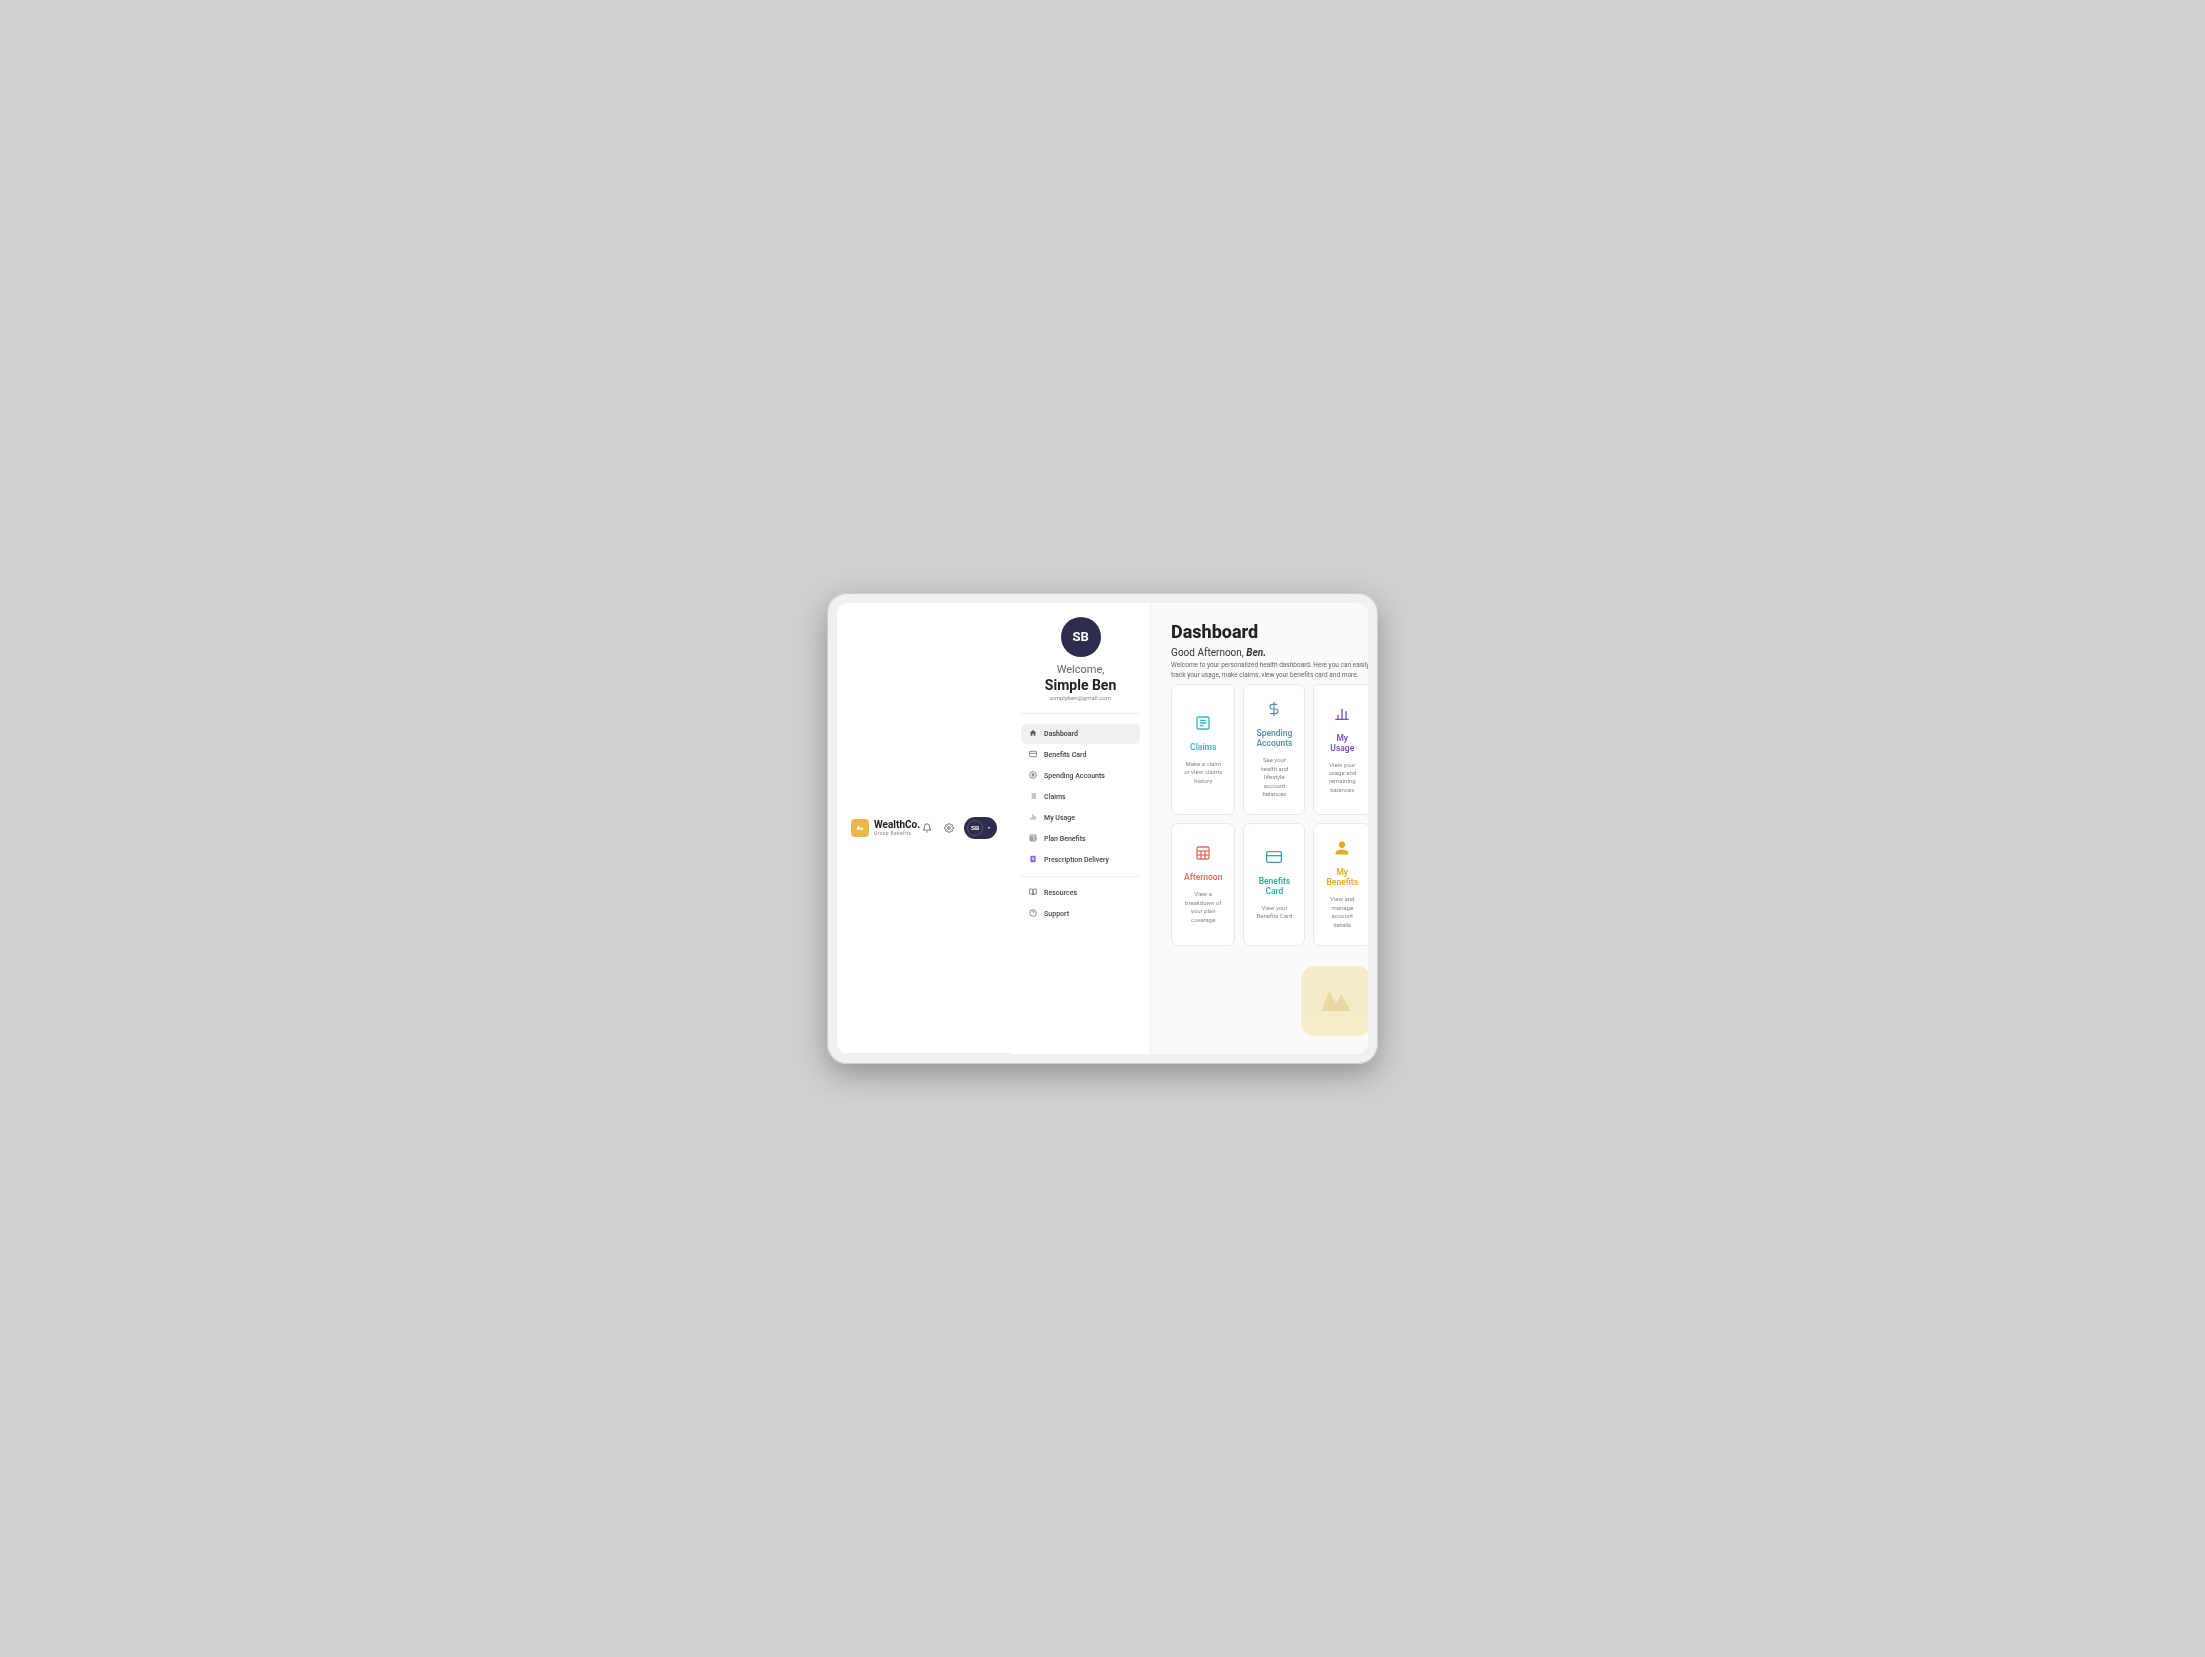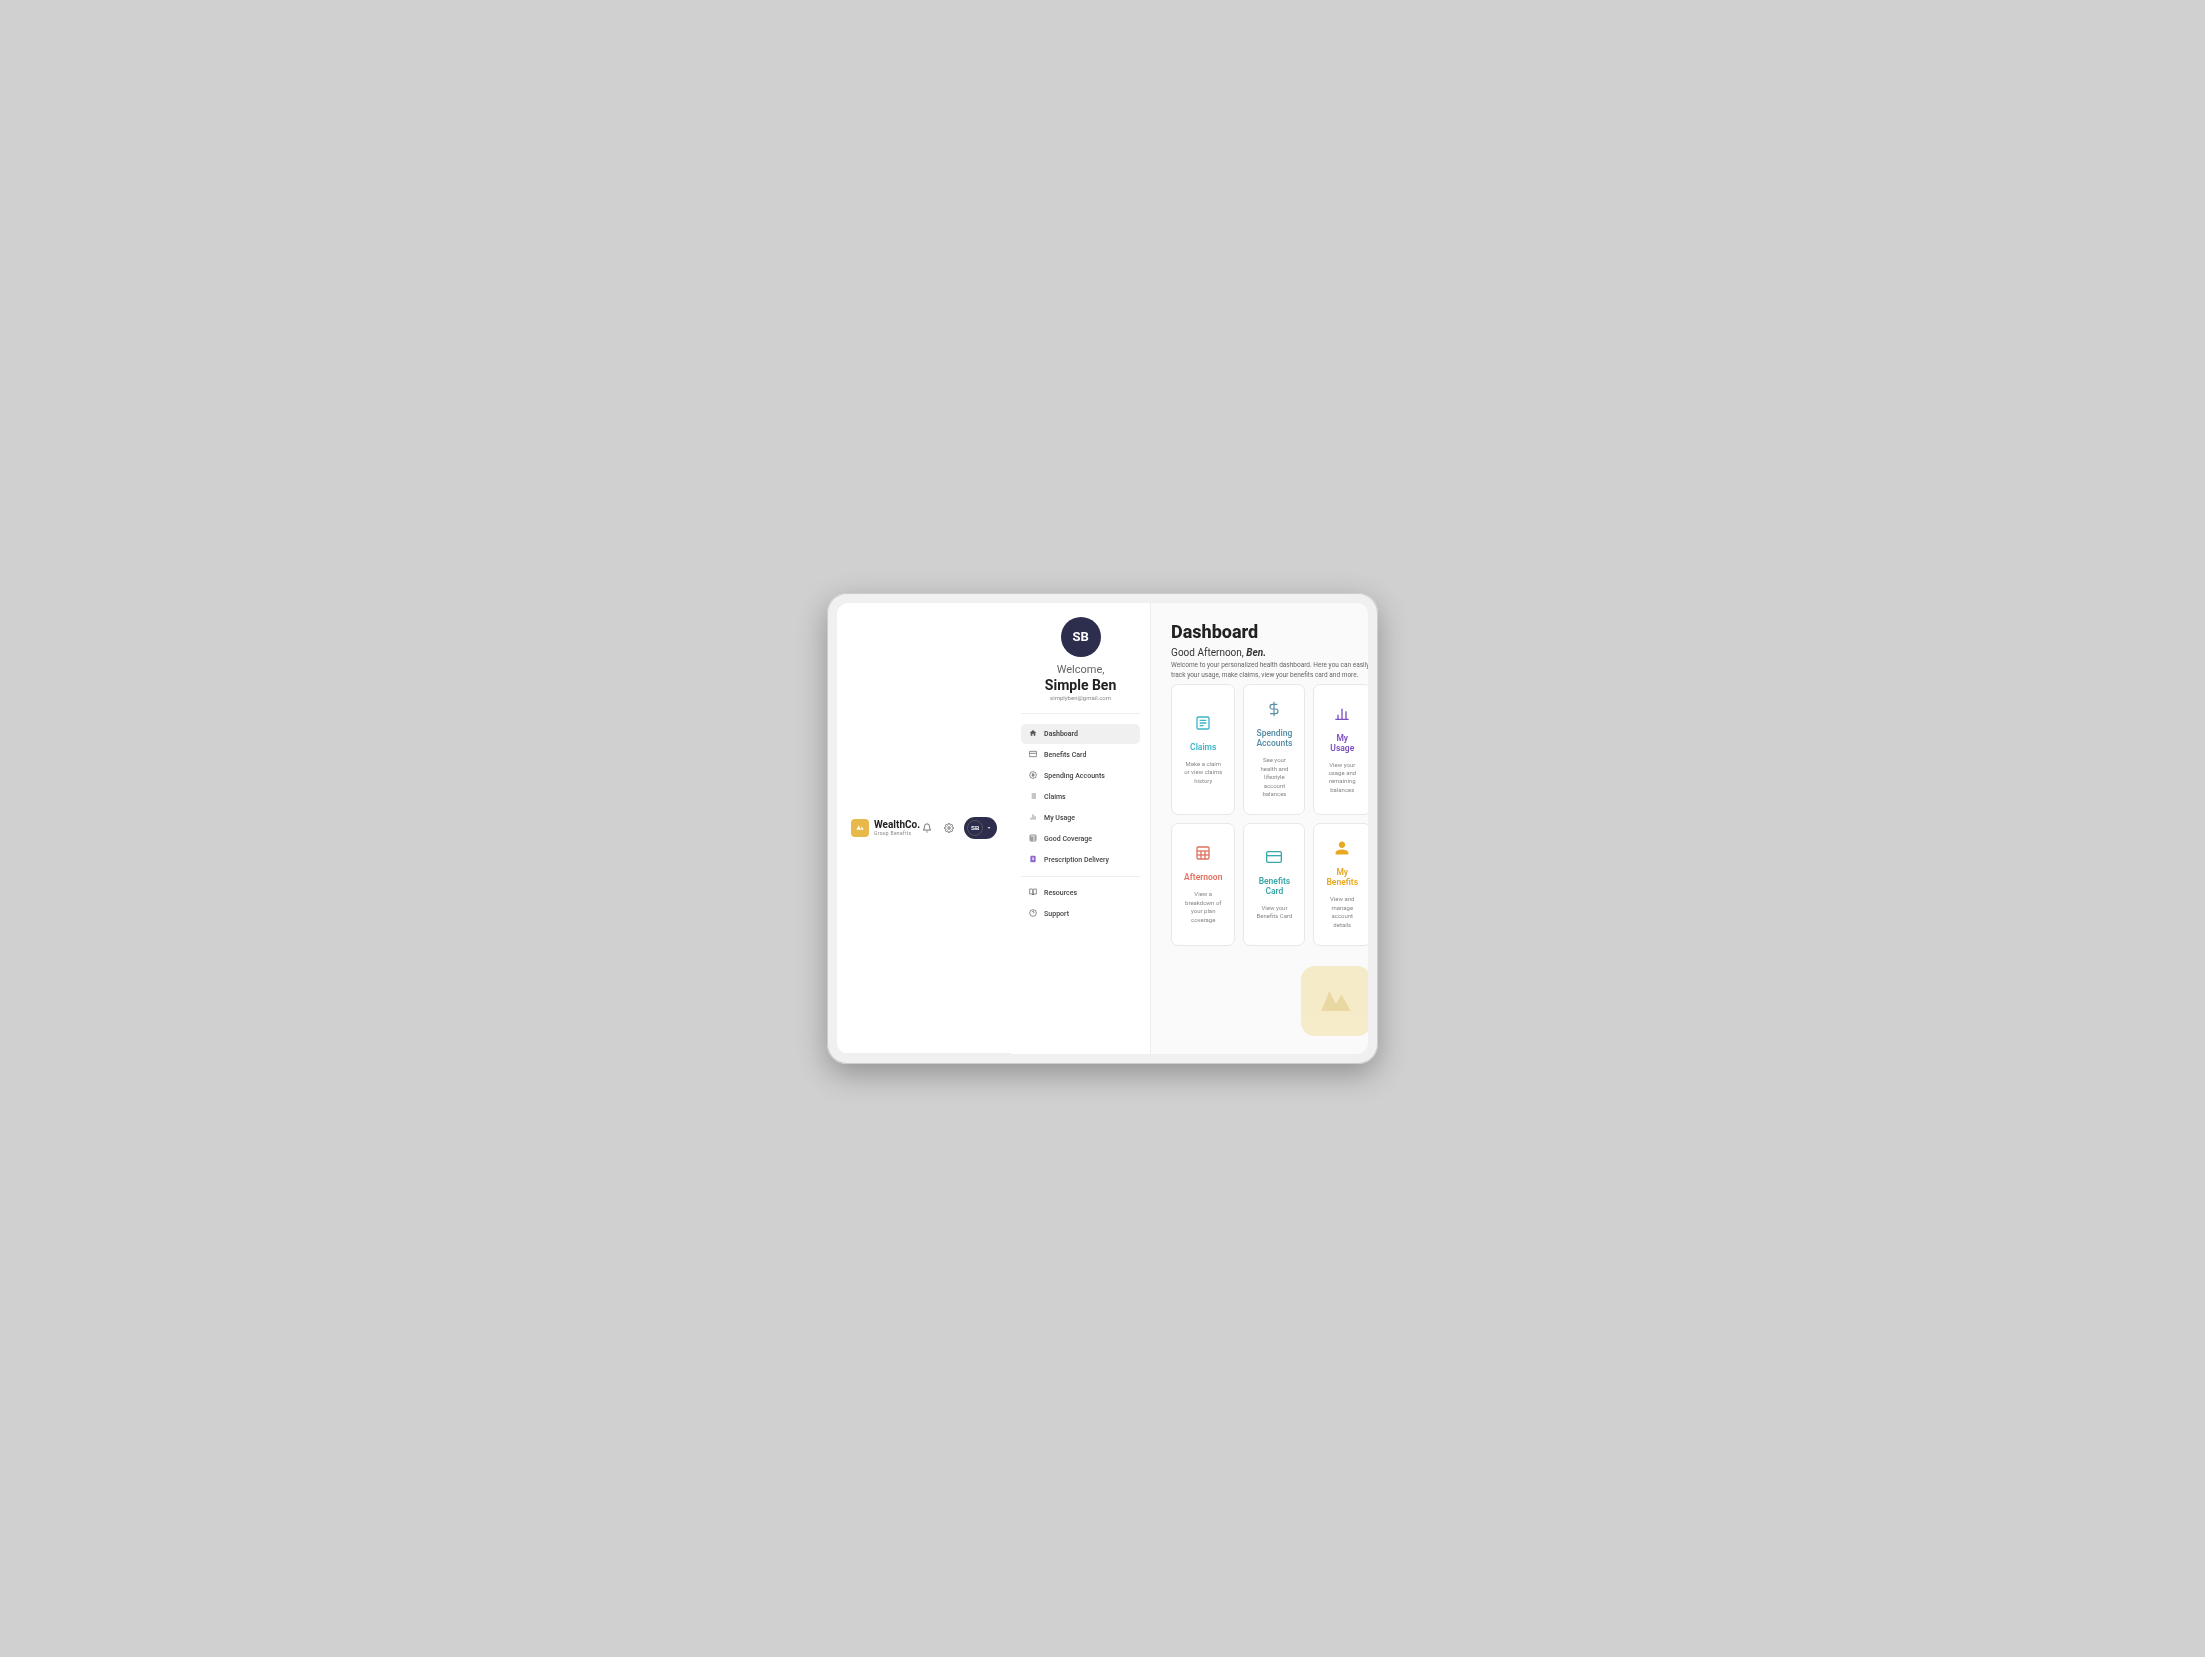--- a/index.html
+++ b/index.html
@@ -390,21 +390,21 @@
           </div>
           <div class="nav-item">
             <span class="nav-item-icon">
               <svg width="8" height="8" viewBox="0 0 24 24" fill="none" stroke="currentColor" stroke-width="2">
                 <rect x="3" y="3" width="18" height="18" rx="2" ry="2"></rect>
                 <line x1="3" y1="9" x2="21" y2="9"></line>
                 <line x1="3" y1="15" x2="21" y2="15"></line>
                 <line x1="9" y1="9" x2="9" y2="21"></line>
               </svg>
             </span>
-            <span>Good Coverage</span>
+            <span>Plan Benefits</span>
           </div>
           <div class="nav-item">
             <span class="nav-item-icon purple">
               <svg width="8" height="8" viewBox="0 0 24 24" fill="currentColor" style="font-size:16px">
                 <rect x="4" y="2" width="16" height="20" rx="3" ry="3" fill="#7c4fc4" opacity="0.85"></rect>
                 <text x="12" y="15" text-anchor="middle" font-size="10" fill="white" font-weight="bold">℞</text>
               </svg>
             </span>
             <span>Prescription Delivery</span>
           </div>

